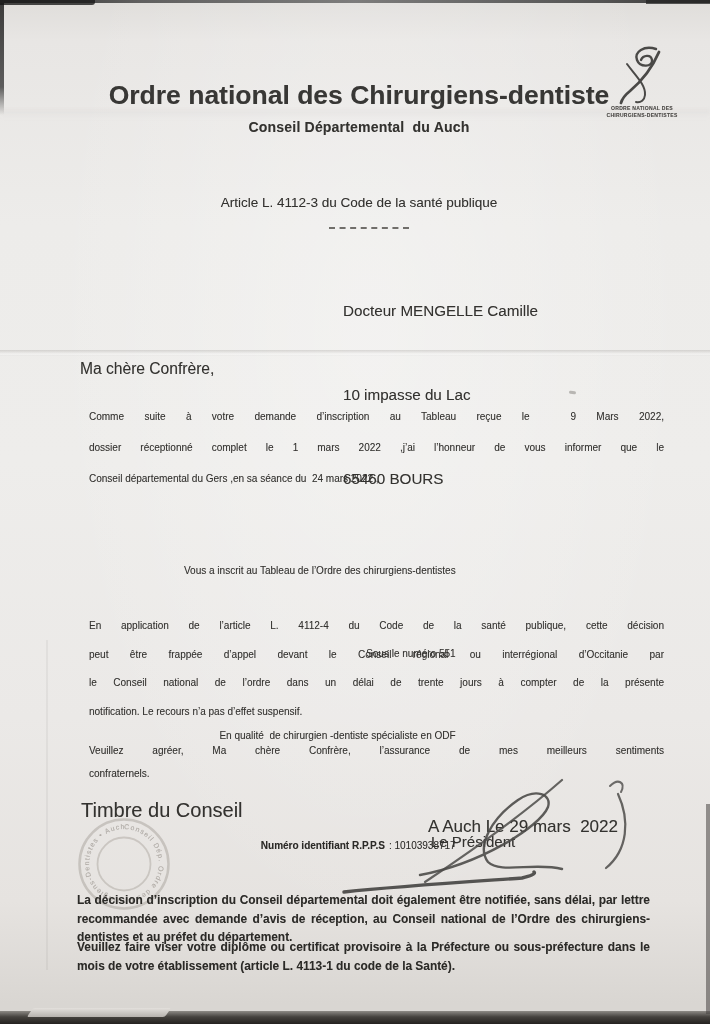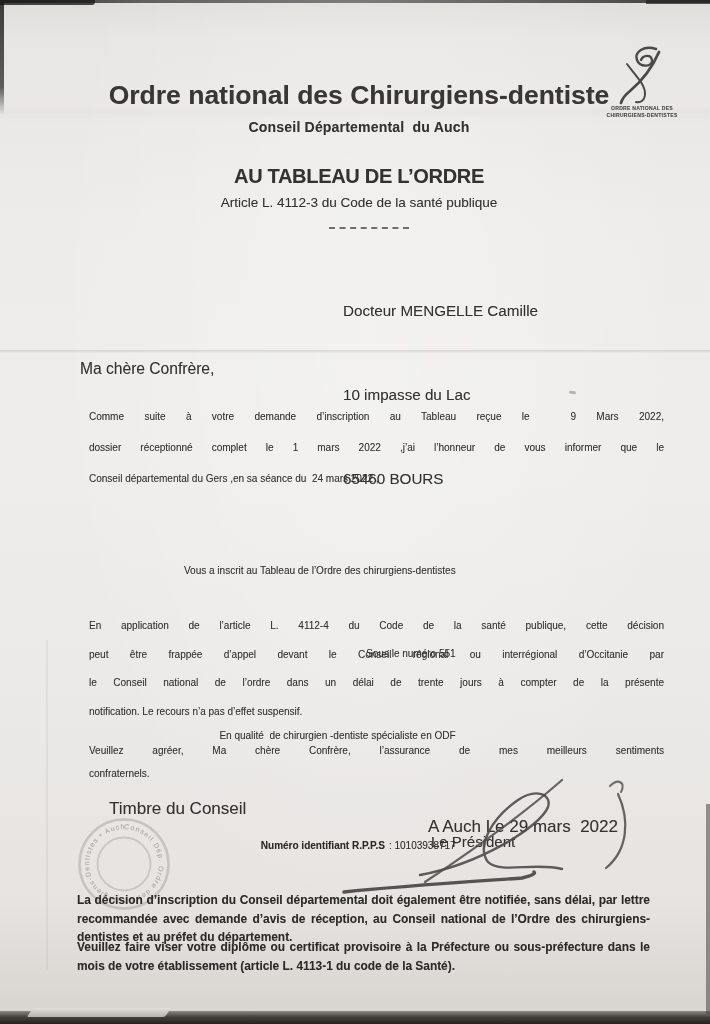--- a/index.html
+++ b/index.html
@@ -41,21 +41,21 @@
   .salutation{top:360px;left:80px;font-size:15.6px;}
   .para{left:89px;width:575px;font-size:10px;white-space:pre-wrap;}
   .p-intro{top:401px;line-height:31px;}
   .decision{top:502px;left:184px;font-size:10px;line-height:27.5px;white-space:pre-wrap;text-align:right;}
   .rpps-label{font-weight:bold;color:#2b2a27;}
   .rpps-value{margin-left:4px;color:#2e2d2a;}
   .p-appeal{top:612px;line-height:28.5px;}
   .p-closing{top:740px;line-height:22.5px;}
   .line-stretch{text-align:justify;text-align-last:justify;}
   
-  .timbre{top:799px;left:81px;font-size:17px;margin-left:28px;}
+  .timbre{top:799px;left:81px;font-size:20px;}
   .place-date{top:817px;left:428px;font-size:17px;white-space:pre-wrap;}
   .signatory{top:833px;left:431px;font-size:15px;}
   .sig-svg{top:772px;left:330px;}
   .stamp-svg{top:816px;left:76px;opacity:.85;}
   
   .foot{left:77px;width:573px;font-weight:bold;color:#2b2a27;font-size:11.9px;line-height:18.5px;white-space:pre-wrap;}
   .f1{top:891px;}
   .f2{top:938px;}
 </style>
 </head>
@@ -67,21 +67,20 @@
   <div class="abs scan-top-left"></div>
   <div class="abs scan-top-right"></div>
   <div class="abs scan-left"></div>
   <div class="abs crease2"></div>
   <div class="abs crease1"></div>
   <div class="abs creaseV"></div>
   <div class="abs speck"></div>
 
   <div class="abs hdr t-title">Ordre national des Chirurgiens-dentiste</div>
   <div class="abs hdr t-sub">Conseil Départemental  du Auch</div>
-  <div class="abs hdr t-notif2">AU TABLEAU DE L’ORDRE</div>
   <div class="abs hdr t-article">Article L. 4112-3 du Code de la santé publique</div>
 
   <div class="abs logo-box">
     <svg width="58" height="62" viewBox="0 0 58 62" fill="none">
       <path d="M 44,5 C 32,1 22,8 25,16 C 28,24 41,23 40,16 C 39,10 31,11 29,16" stroke="#4a4947" stroke-width="2.4" stroke-linecap="round"></path>
       <path d="M 47,8 C 41,22 31,36 18,47 C 13,51 10,55 9,59" stroke="#4a4947" stroke-width="2.8" stroke-linecap="round"></path>
       <path d="M 15,20 C 23,31 34,41 33,51 C 32.5,56 29,59 24,58" stroke="#4a4947" stroke-width="2" stroke-linecap="round"></path>
     </svg>
   </div>
   <div class="abs logo-caption">

